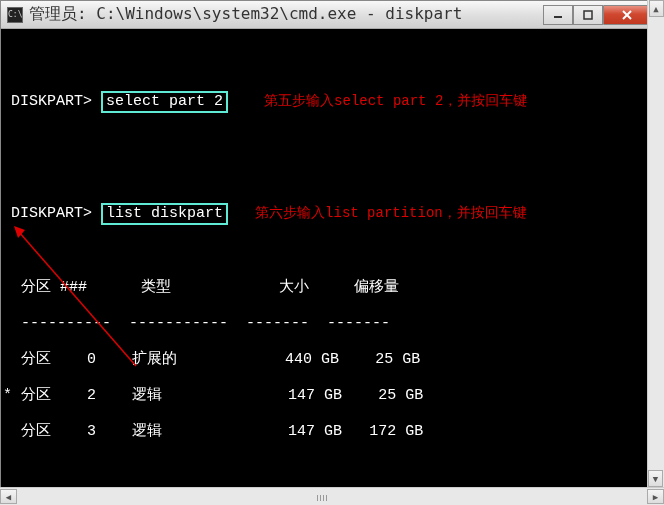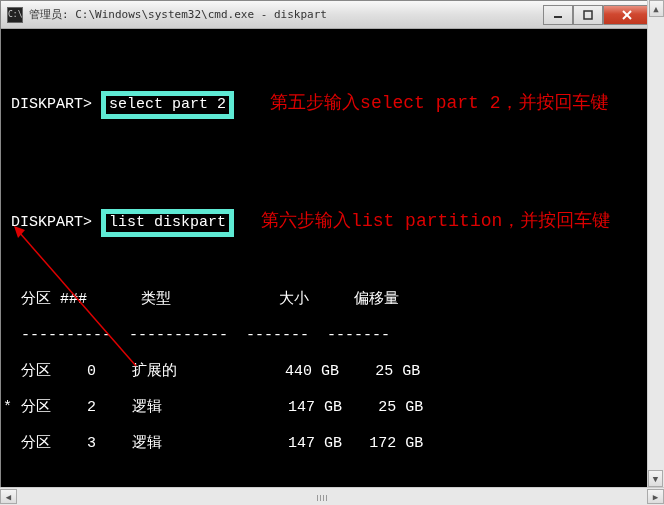--- a/index.html
+++ b/index.html
@@ -1,28 +1,28 @@
 <!DOCTYPE html>
 <html><head>
 <meta charset="utf-8">
 <style>
 * { margin: 0; padding: 0; box-sizing: border-box; }
 body { width: 664px; height: 505px; background: #e8e8e8; font-family: "Microsoft YaHei", SimSun, monospace; position: relative; overflow: hidden; }
 .window { position: absolute; top: 0; left: 0; right: 10px; bottom: 15px; background: #000; border: 1px solid #888; }
 .titlebar { height: 28px; background: linear-gradient(180deg, #f8f8f8 0%, #e0e0e0 50%, #d0d0d0 100%); display: flex; align-items: center; border-bottom: 1px solid #aaa; }
 .titlebar-icon { width: 16px; height: 16px; margin: 0 6px; background: #222; border: 1px solid #666; display: inline-block; font-size: 8px; color: #ccc; text-align: center; line-height: 14px; }
-.titlebar-text { font-size: 11px; color: #333; flex: 1; white-space: nowrap; overflow: hidden; }
+.titlebar-text { font-size: 16px; color: #333; flex: 1; white-space: nowrap; overflow: hidden; }
 .win-buttons { display: flex; gap: 0; margin-right: 2px; }
 .win-btn { width: 30px; height: 20px; border: 1px solid #888; background: linear-gradient(180deg, #f0f0f0, #d8d8d8); display: flex; align-items: center; justify-content: center; font-size: 10px; cursor: pointer; }
 .win-btn.close { width: 48px; background: linear-gradient(180deg, #e89080, #d04830 45%, #c03820); color: #fff; border-radius: 0 3px 0 0; }
 .win-btn.close svg { stroke: #fff; }
 .console { padding: 8px 0 0 2px; color: #fff; font-family: "NSimSun", SimSun, "Courier New", monospace; font-size: 15px; line-height: 18px; white-space: pre; position: relative; }
 .prompt { color: #fff; margin-left: 8px; }
-.redbox { border: 5px solid #5eead4; padding: 0 3px; display: inline-block; }
-.annot { color: #d00; font-size: 18px; }
+.redbox { border: 2px solid #5eead4; padding: 0 3px; display: inline-block; }
+.annot { color: #d00; font-size: 14px; }
 .row { display: block; }
 .arrow { position: absolute; pointer-events: none; }
 .scrollbar-v { position: absolute; right: 0; top: 0; bottom: 18px; width: 17px; background: #e8e8e8; border-left: 1px solid #ccc; }
 .scrollbar-v .btn { width: 15px; height: 17px; background: linear-gradient(180deg,#f4f4f4,#ddd); border: 1px solid #aaa; margin: 0 auto; display: flex; align-items: center; justify-content: center; font-size: 9px; color: #555; }
 .scrollbar-v .btn.down { position: absolute; bottom: 0; left: 0; }
 .scrollbar-h { position: absolute; bottom: 0; left: 0; right: 0; height: 18px; background: #e8e8e8; border-top: 1px solid #ccc; display: flex; align-items: center; }
 .scrollbar-h .btn { width: 17px; height: 15px; background: linear-gradient(180deg,#f4f4f4,#ddd); border: 1px solid #aaa; display: flex; align-items: center; justify-content: center; font-size: 9px; color: #555; }
 .scrollbar-h .btn.right { margin-left: auto; }
 .scrollbar-h .grip { position: absolute; left: 50%; transform: translateX(-50%); width: 30px; height: 3px; display: flex; gap: 2px; }
 .scrollbar-h .grip span { width: 1px; height: 6px; background: #999; }

